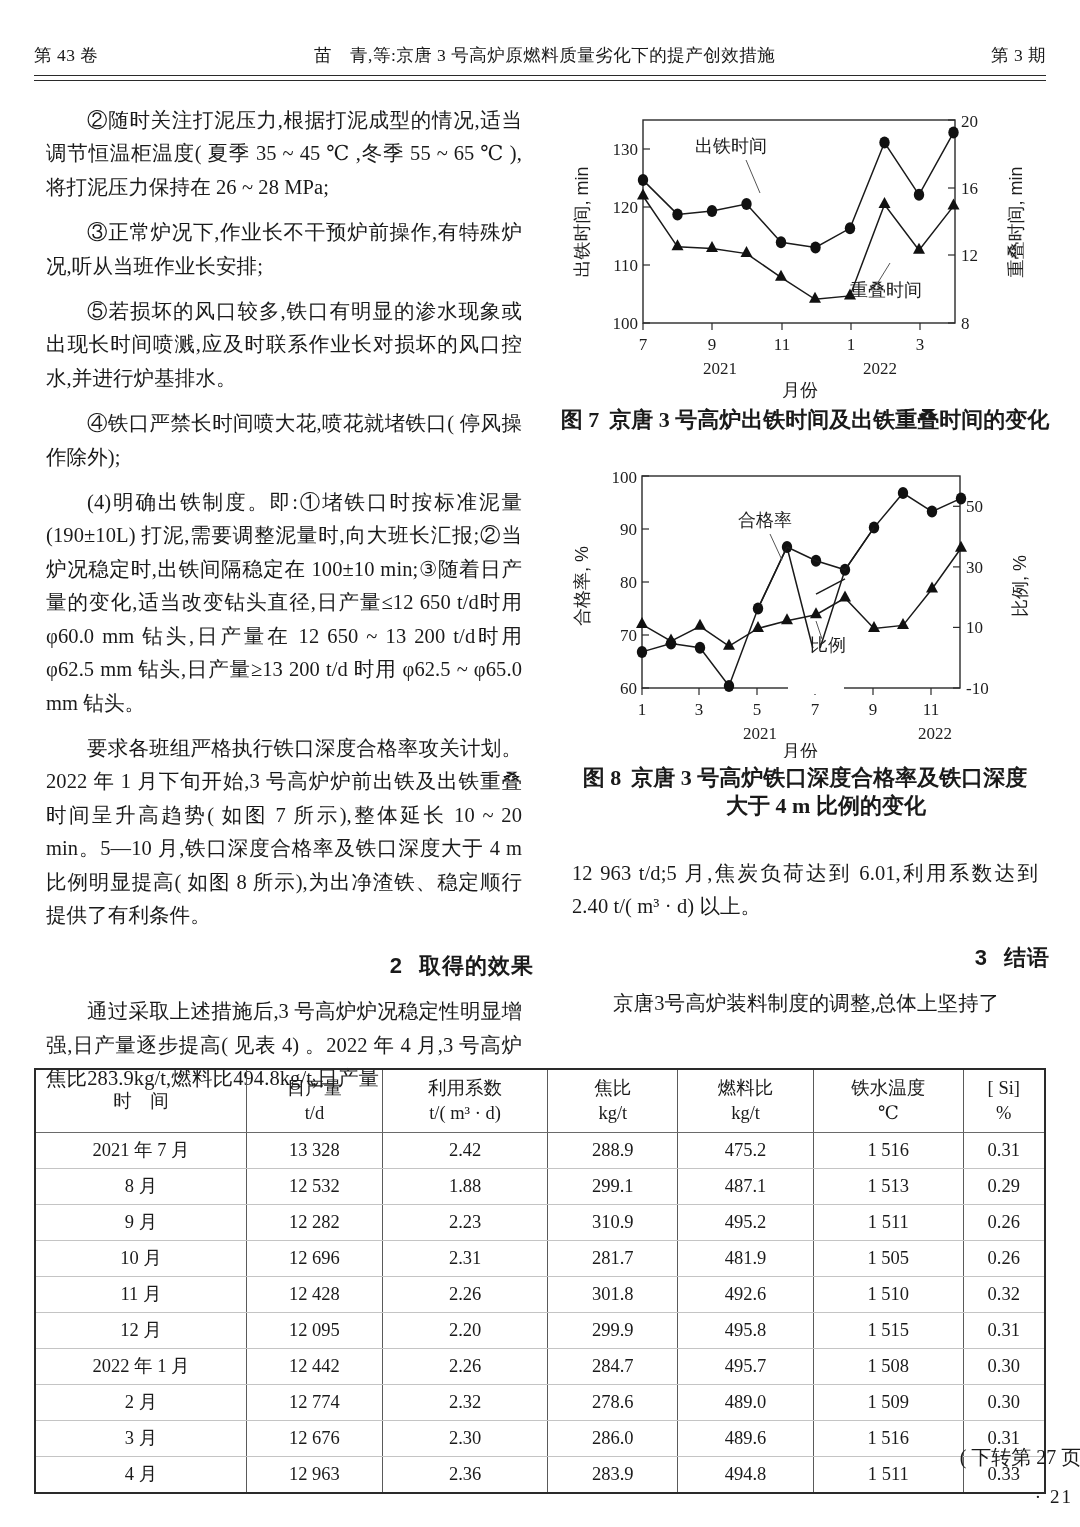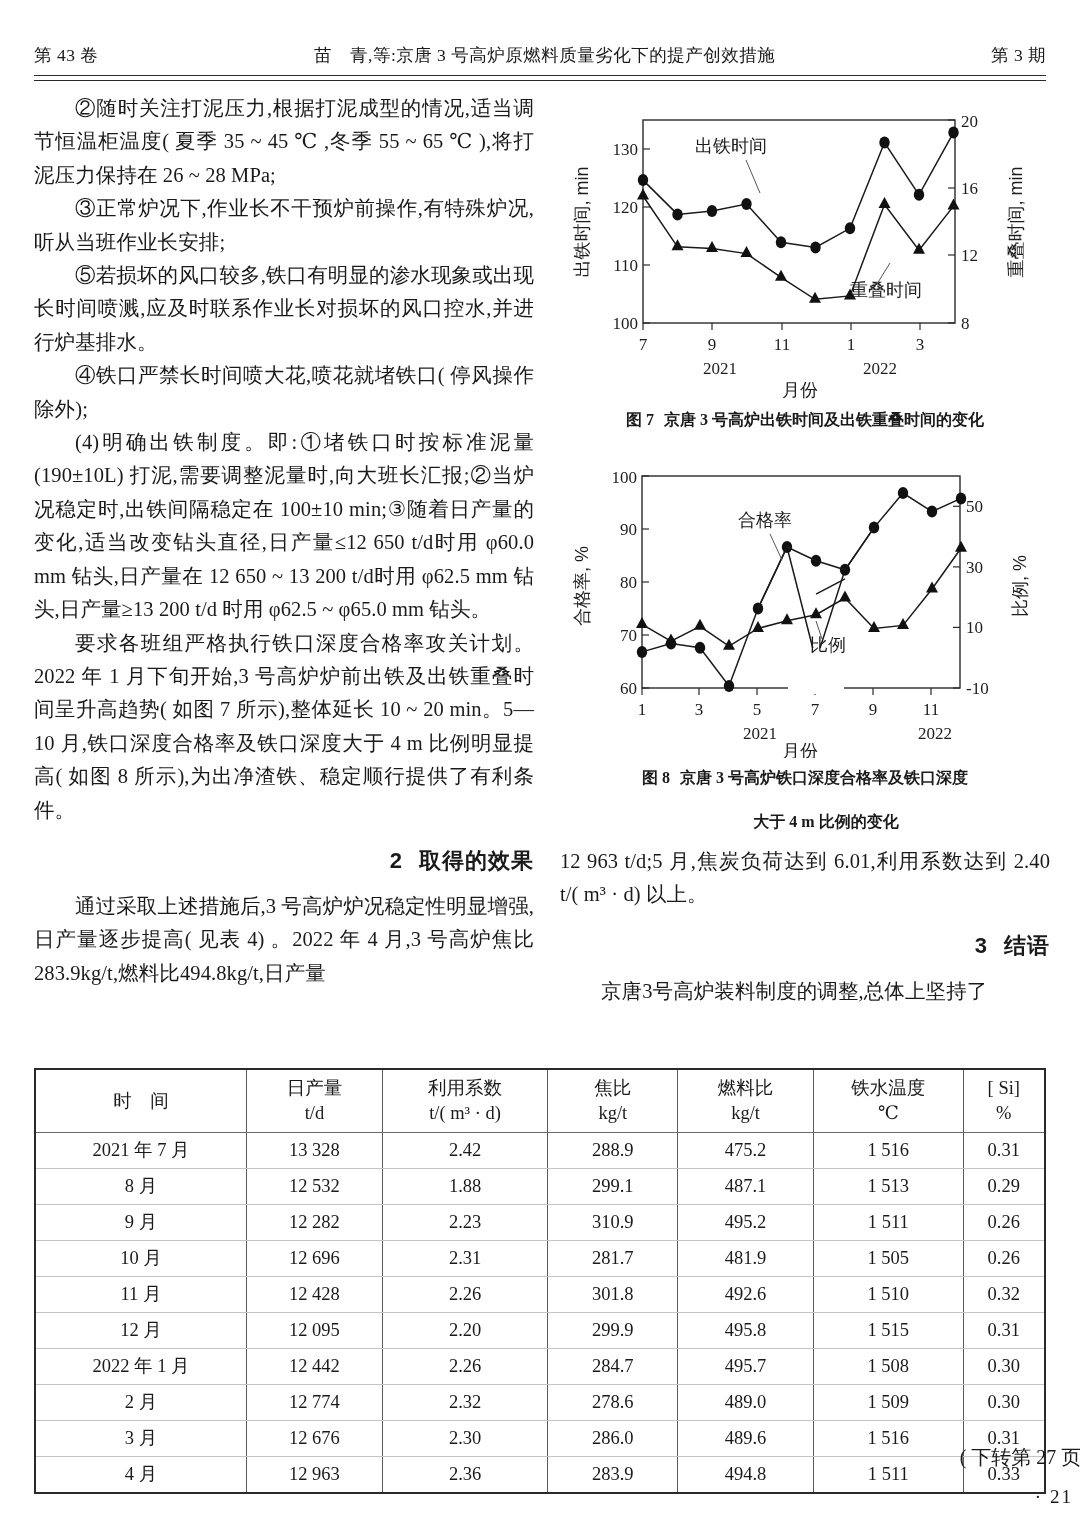--- a/index.html
+++ b/index.html
@@ -47,21 +47,21 @@
     border-bottom: 1.1px solid #2a2a2a;
   }
 
   
   .col-left {
     position: absolute;
     left: 34px; top: 92px;
     width: 500px;
   }
   p.body {
-    margin: 0;
+    margin: 12px;
     font-size: 20.5px;
     line-height: 33.4px;
     text-align: justify;
     text-justify: inter-character;
     text-indent: 2em;
     letter-spacing: 0.1px;
   }
   p.body.noind { text-indent: 0; }
   .sec-head {
     margin: 19px 0 14px 0;
@@ -69,21 +69,21 @@
     font-weight: bold;
     font-family: "Liberation Sans", "DejaVu Sans", sans-serif;
     letter-spacing: 1px;
     text-align: right;
   }
   .sec-head .num { margin-right: 16px; }
 
   
   .figure { position: absolute; }
   .fig-caption {
-    font-size: 16px;
+    font-size: 22px;
     text-align: center;
     line-height: 28px;
     font-weight: bold;
     font-family: "Liberation Serif", serif;
   }
   .fig-caption .lbl { margin-right: 10px; }
 
   svg text {
     font-family: "Liberation Serif", "DejaVu Serif", serif;
     fill: #1d1d1d;
@@ -361,21 +361,21 @@
 
       <text class="cjk" x="178" y="68" font-size="18">合格率</text>
       <line x1="210" y1="76" x2="222" y2="102" stroke="#555" stroke-width="1"></line>
       <text class="cjk" x="250" y="193" font-size="18">比例</text>
       <line x1="262" y1="181" x2="256" y2="163" stroke="#555" stroke-width="1"></line>
     </svg>
     <div class="fig-caption" style="margin-top:2px;">
       <div>
         <span class="lbl">图 8</span><span>京唐 3 号高炉铁口深度合格率及铁口深度</span>
       </div>
-      <div style="padding-left:42px;margin-top:16px;">
+      <div style="padding-left:42px;">
         <span>大于 4 m 比例的变化</span>
       </div>
     </div>
   </div>
 
   <div style="position:absolute; left:560px; top:845px; width:490px;">
     <p class="body noind">12 963 t/d;5 月,焦炭负荷达到 6.01,利用系数达到 2.40 t/( m³ · d) 以上。</p>
     <div class="sec-head">
       <span class="num">3</span><span>结语</span>
     </div>

